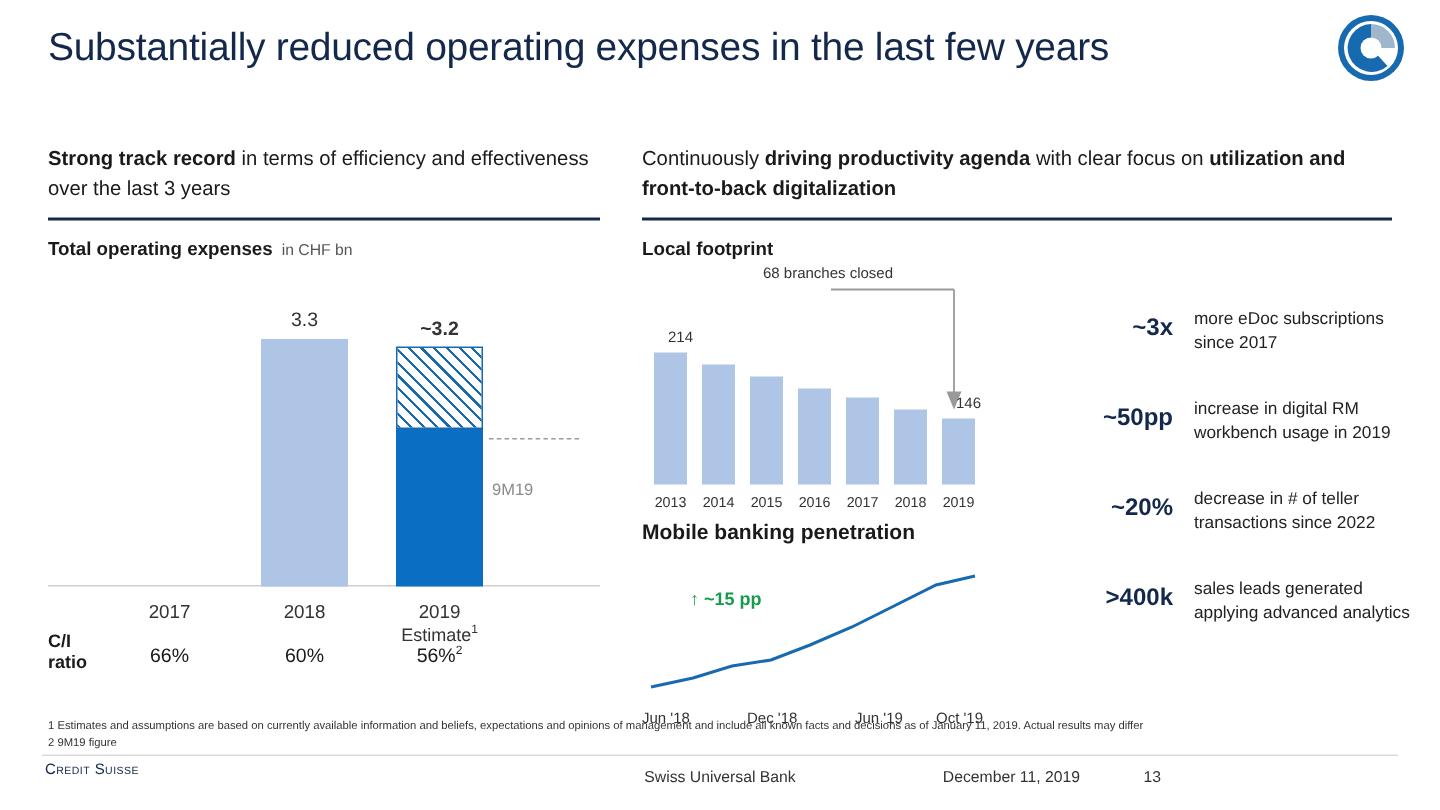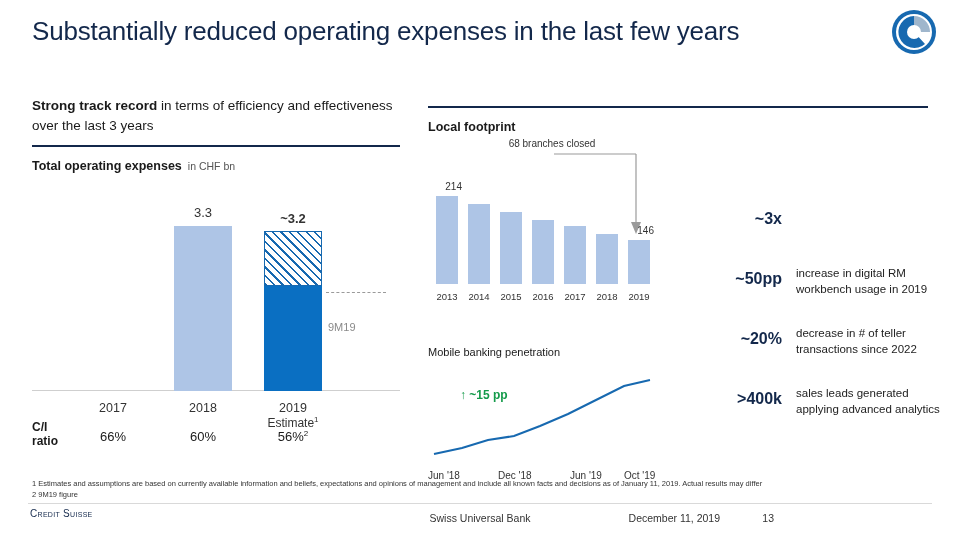--- a/index.html
+++ b/index.html
@@ -54,21 +54,21 @@
 
   .sub-title { font-size:12.5px; font-weight:bold; margin-top:12px; }
 
   .foot-chart { position:relative; width:230px; height:130px; margin-top:20px; margin-left:4px; }
   .fbar { position:absolute; bottom:0; width:22px; background:#aec5e6; }
   .fcat { position:absolute; bottom:-18px; font-size:9.5px; color:#333; width:30px; text-align:center; }
   .fval { position:absolute; font-size:10px; color:#333; width:30px; text-align:right; }
   .branch-note { position:absolute; left:60px; top:-16px; width:120px; text-align:center; font-size:10px; color:#333; line-height:1.2;}
 
   .mbp { position:absolute; left:0; top:250px; width:240px; }
-  .mbp-title { font-size:11px; font-weight:normal; }
+  .mbp-title { font-size:14px; font-weight:bold; }
   .pp { position:absolute; left:32px; top:22px; font-size:12px; color:#159b4b; font-weight:bold;}
 
   .kpis { position:absolute; left:268px; top:108px; width:240px; }
   .kpi { position:relative; height:60px; }
   .kpi .big { position:absolute; left:0; top:6px; width:86px; text-align:right; font-size:16px; font-weight:bold; color:#13284b; }
   .kpi .txt { position:absolute; left:100px; top:2px; width:150px; font-size:11.5px; line-height:1.35; color:#222;}
 
   
   .footnotes { position:absolute; left:32px; top:478px; width:880px; font-size:7.5px; color:#333; line-height:1.5;}
   .footer-rule { position:absolute; left:28px; right:28px; top:503px; height:1px; background:#d9d9d9; }
@@ -140,20 +140,23 @@
   <div class="ci-val" style="left:52px;top:9px;width:58px;text-align:center;">66%</div>
   <div class="ci-val" style="left:142px;top:9px;width:58px;text-align:center;">60%</div>
   <div class="ci-val" style="left:232px;top:9px;width:58px;text-align:center;">
     <span>56%</span><sup>2</sup>
   </div>
 </div>
 
 <div class="vline"></div>
 
 <div class="right-col">
+  <div class="lead">
+    <span>Continuously </span><b>driving productivity agenda</b><span> with clear focus on </span><b>utilization and front-to-back digitalization</b>
+  </div>
   <div class="rule2"></div>
   <div class="sub-title">Local footprint</div>
 
   <div class="foot-chart">
     <div class="branch-note">68 branches closed</div>
 
     <svg style="position:absolute;left:120px;top:-6px;width:100px;height:92px;" viewBox="0 0 100 92">
       <path d="M2 6 H84" stroke="#9a9a9a" stroke-width="1.2" fill="none"></path>
       <path d="M84 6 V76" stroke="#9a9a9a" stroke-width="1.2" fill="none"></path>
       <path d="M84 86 L79 74 L89 74 Z" fill="#9a9a9a"></path>
@@ -195,20 +198,21 @@
         <span style="position:absolute;left:70px;">Dec '18</span>
         <span style="position:absolute;left:142px;">Jun '19</span>
         <span style="position:absolute;left:196px;">Oct '19</span>
       </div>
     </div>
   </div>
 
   <div class="kpis">
     <div class="kpi">
       <div class="big">~3x</div>
+      <div class="txt">more eDoc subscriptions since 2017</div>
     </div>
     <div class="kpi">
       <div class="big">~50pp</div>
       <div class="txt">increase in digital RM workbench usage in 2019</div>
     </div>
     <div class="kpi">
       <div class="big">~20%</div>
       <div class="txt">decrease in # of teller transactions since 2022</div>
     </div>
     <div class="kpi">

